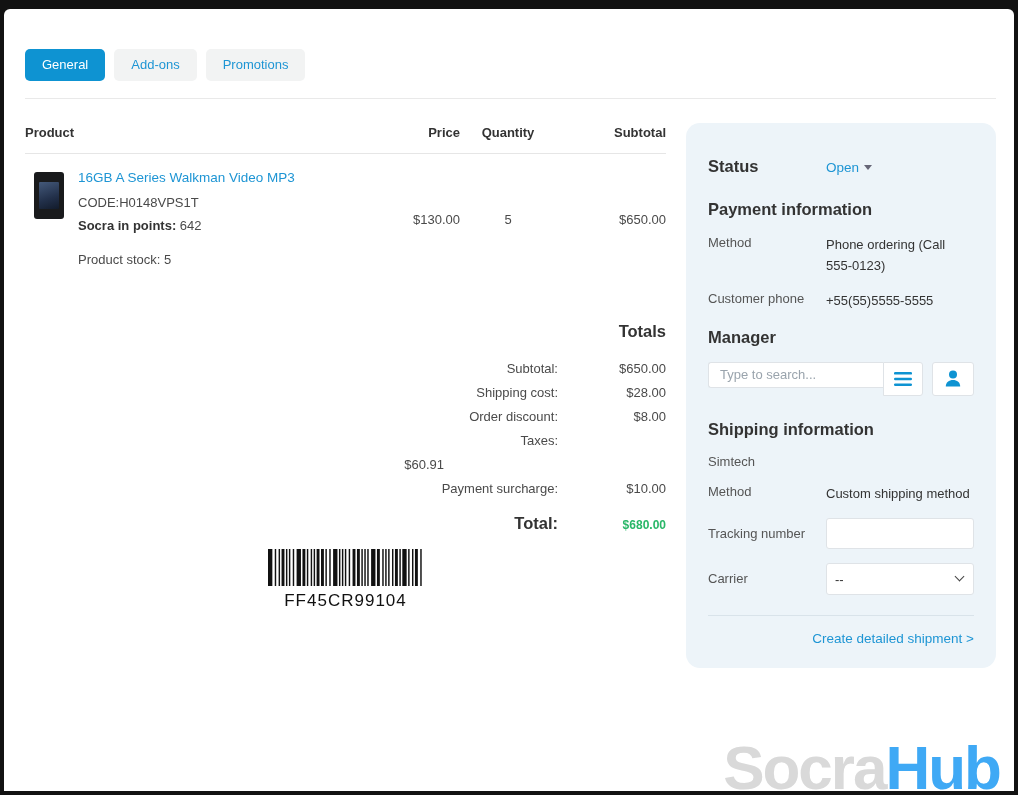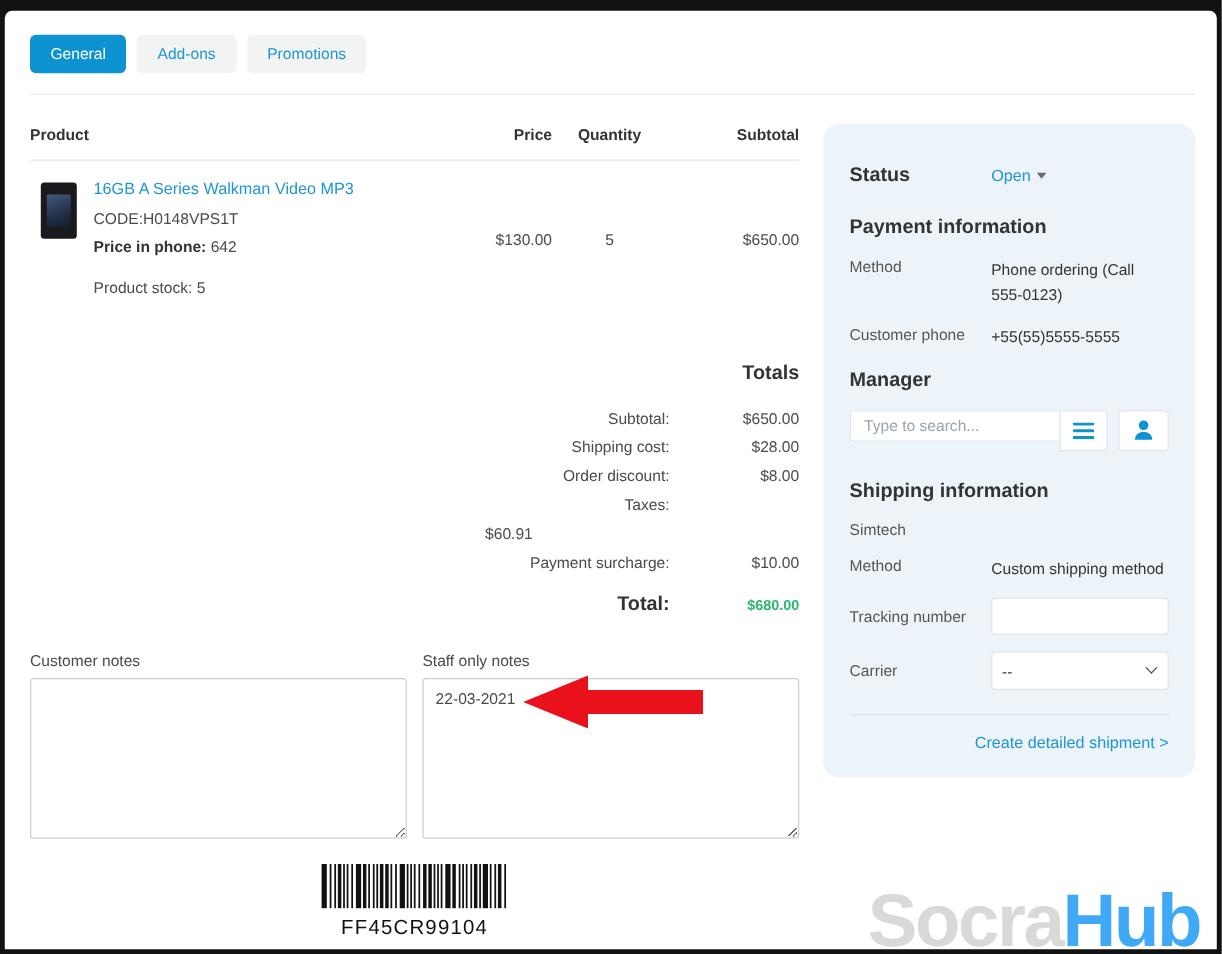--- a/index.html
+++ b/index.html
@@ -16,21 +16,21 @@
   }
   .page {
     position:relative;
     background:#fff;
     width:100%; height:100%;
     border-radius:6px 6px 0 0;
     padding:0 18px 0 21px;
     overflow:hidden;
   }
   
-  .tabs { display:flex; gap:9px; margin-top:20px; }
+  .tabs { display:flex; gap:9px; margin-top:40px; }
   .tab {
     padding:8px 17px;
     border-radius:5px;
     font-size:13px;
     cursor:pointer;
     line-height:1.2;
   }
   .tab.active { background:#0e93d2; color:#fff; }
   .tab.inactive { background:#f2f3f3; color:#1e95d4; }
   .tabs-divider { border:none; border-top:1px solid #e9e9e9; margin:17px 0 0 0; }
@@ -184,21 +184,21 @@
           </div>
           <div class="prow">
             <div class="pinfo">
               <div class="thumb">
                   <div class="screen"></div>
                 </div>
               <div class="pdetails">
                 <a class="ptitle">16GB A Series Walkman Video MP3</a>
                 <div class="pcode">CODE:H0148VPS1T</div>
                 <div class="ppoints">
-                  <b>Price in phone:</b>
+                  <b>Socra in points:</b>
                   <span>642</span>
                 </div>
                 <div class="pstock">Product stock: 5</div>
               </div>
             </div>
             <div class="cell-price">$130.00</div>
             <div class="cell-qty">5</div>
             <div class="cell-sub">$650.00</div>
           </div>
         </div>
@@ -227,33 +227,20 @@
           <div class="trow">
             <div class="tlabel">Payment surcharge:</div>
             <div class="tvalue">$10.00</div>
           </div>
           <div class="total-final">
             <div class="tlabel">Total:</div>
             <div class="tvalue">$680.00</div>
           </div>
         </div>
 
-        <div class="notes">
-          <div class="note-col">
-            <div class="note-label">Customer notes</div>
-            <textarea style=""></textarea>
-          </div>
-          <div class="note-col">
-            <div class="note-label">Staff only notes</div>
-            <textarea style="">22-03-2021</textarea>
-            <svg class="arrow-annotation" width="150" height="46" viewBox="0 0 150 46">
-              <polygon points="0,23 54,1 54,13 150,13 150,33 54,33 54,45" fill="#e8111c"></polygon>
-            </svg>
-          </div>
-        </div>
 
         <div class="barcode-wrap">
           <svg id="barcode-svg" width="158" height="37" viewBox="0 0 158 37">
               <rect x="1.00" y="0" width="4.35" height="37" fill="#111"></rect>
               <rect x="7.75" y="0" width="1.45" height="37" fill="#111"></rect>
               <rect x="11.60" y="0" width="1.45" height="37" fill="#111"></rect>
               <rect x="14.55" y="0" width="2.90" height="37" fill="#111"></rect>
               <rect x="18.95" y="0" width="1.45" height="37" fill="#111"></rect>
               <rect x="21.90" y="0" width="1.45" height="37" fill="#111"></rect>
               <rect x="25.75" y="0" width="1.45" height="37" fill="#111"></rect>

